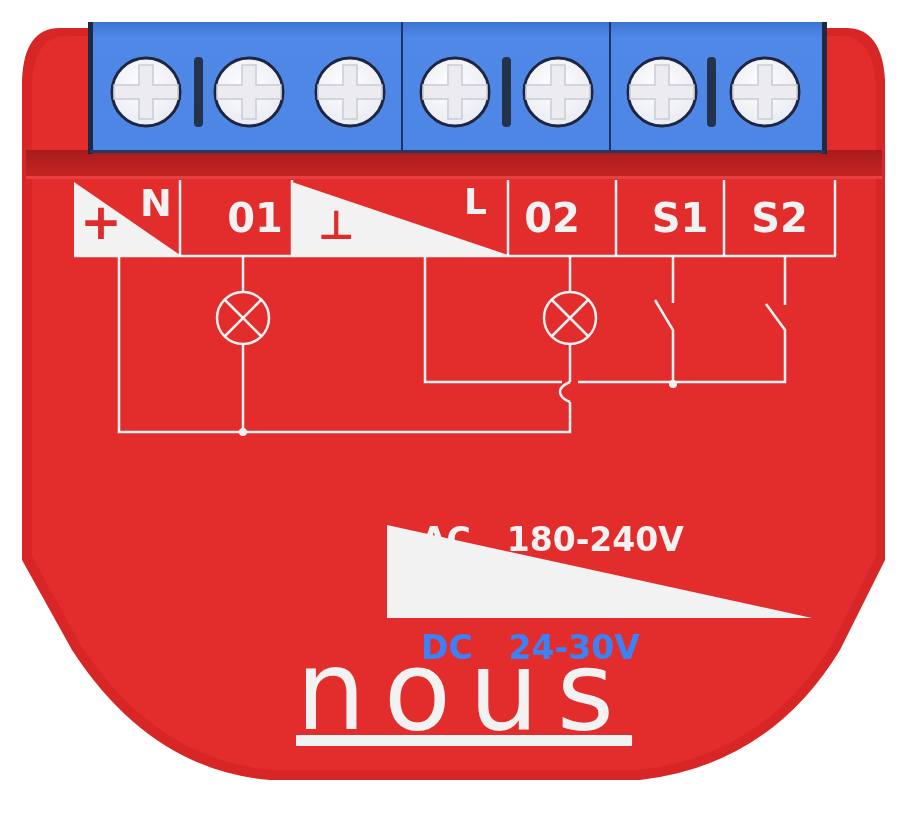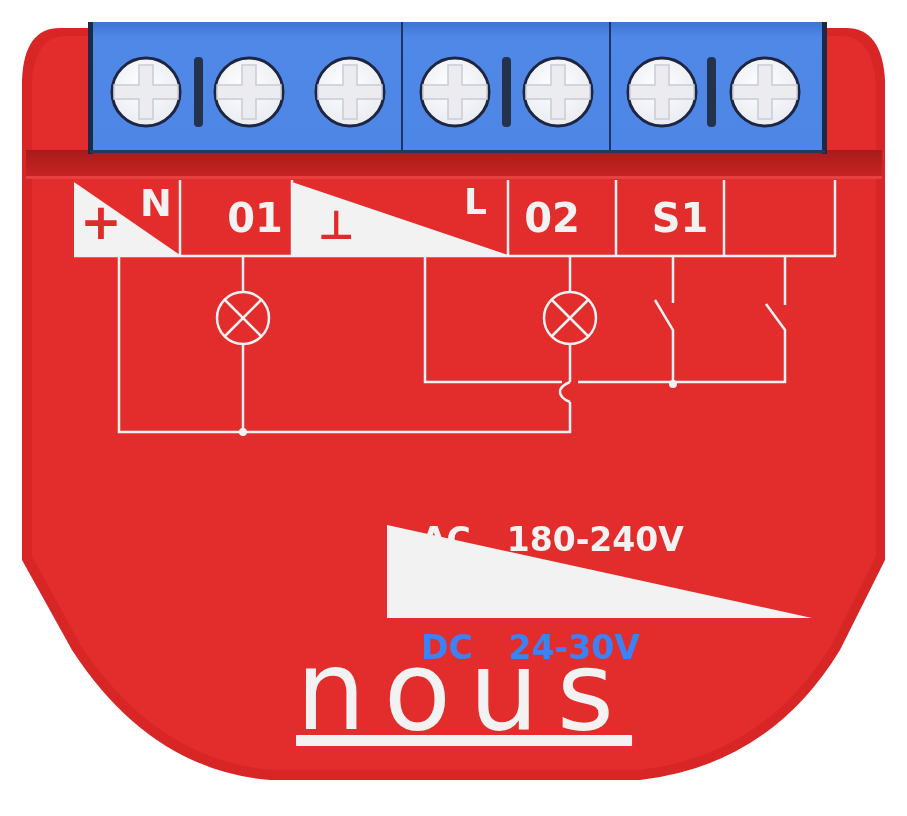--- a/index.html
+++ b/index.html
@@ -130,20 +130,21 @@
   <polygon points="387,525 387,618 812,618" fill="#f2f2f2"></polygon>
 </svg>
 
 <div class="lbl" style="position:absolute;left:80px;top:197px;font-size:50px;color:#e02b2b;line-height:1;">+</div>
 <div class="lbl" style="position:absolute;left:140px;top:184px;font-size:38px;color:#f2f2f2;line-height:1;">N</div>
 <div class="lbl" style="position:absolute;left:180px;top:198px;width:112px;text-align:center;font-size:40px;color:#f2f2f2;line-height:1;padding-left:19px;">01</div>
 <div class="lbl" style="position:absolute;left:318px;top:205px;font-size:40px;color:#e02b2b;line-height:1;">⊥</div>
 <div class="lbl" style="position:absolute;left:464px;top:184px;font-size:36px;color:#f2f2f2;line-height:1;">L</div>
 <div class="lbl" style="position:absolute;left:508px;top:198px;width:88px;text-align:center;font-size:40px;color:#f2f2f2;line-height:1;">02</div>
 <div class="lbl" style="position:absolute;left:616px;top:198px;width:128px;text-align:center;font-size:40px;color:#f2f2f2;line-height:1;">S1</div>
+<div class="lbl" style="position:absolute;left:724px;top:198px;width:111px;text-align:center;font-size:40px;color:#f2f2f2;line-height:1;">S2</div>
 
 <div class="lbl" style="position:absolute;left:398px;top:490px;font-size:33px;color:#f2f2f2;line-height:1;white-space:pre;">
   <span>AC</span><span style="display:inline-block;width:36px"></span><span>180-240V</span>
 </div>
 <div class="lbl" style="position:absolute;left:398px;top:598px;font-size:33px;color:#3b82f6;line-height:1;white-space:pre;">
   <span>DC</span><span style="display:inline-block;width:36px"></span><span>24-30V</span>
 </div>
 
 <div style="position:absolute;left:296px;top:636px;width:320px;text-align:center;font-family:'DejaVu Sans',sans-serif;font-size:110px;font-weight:normal;letter-spacing:18px;color:#f2f2f2;line-height:1;text-decoration:underline;">nous</div>
 </div>

